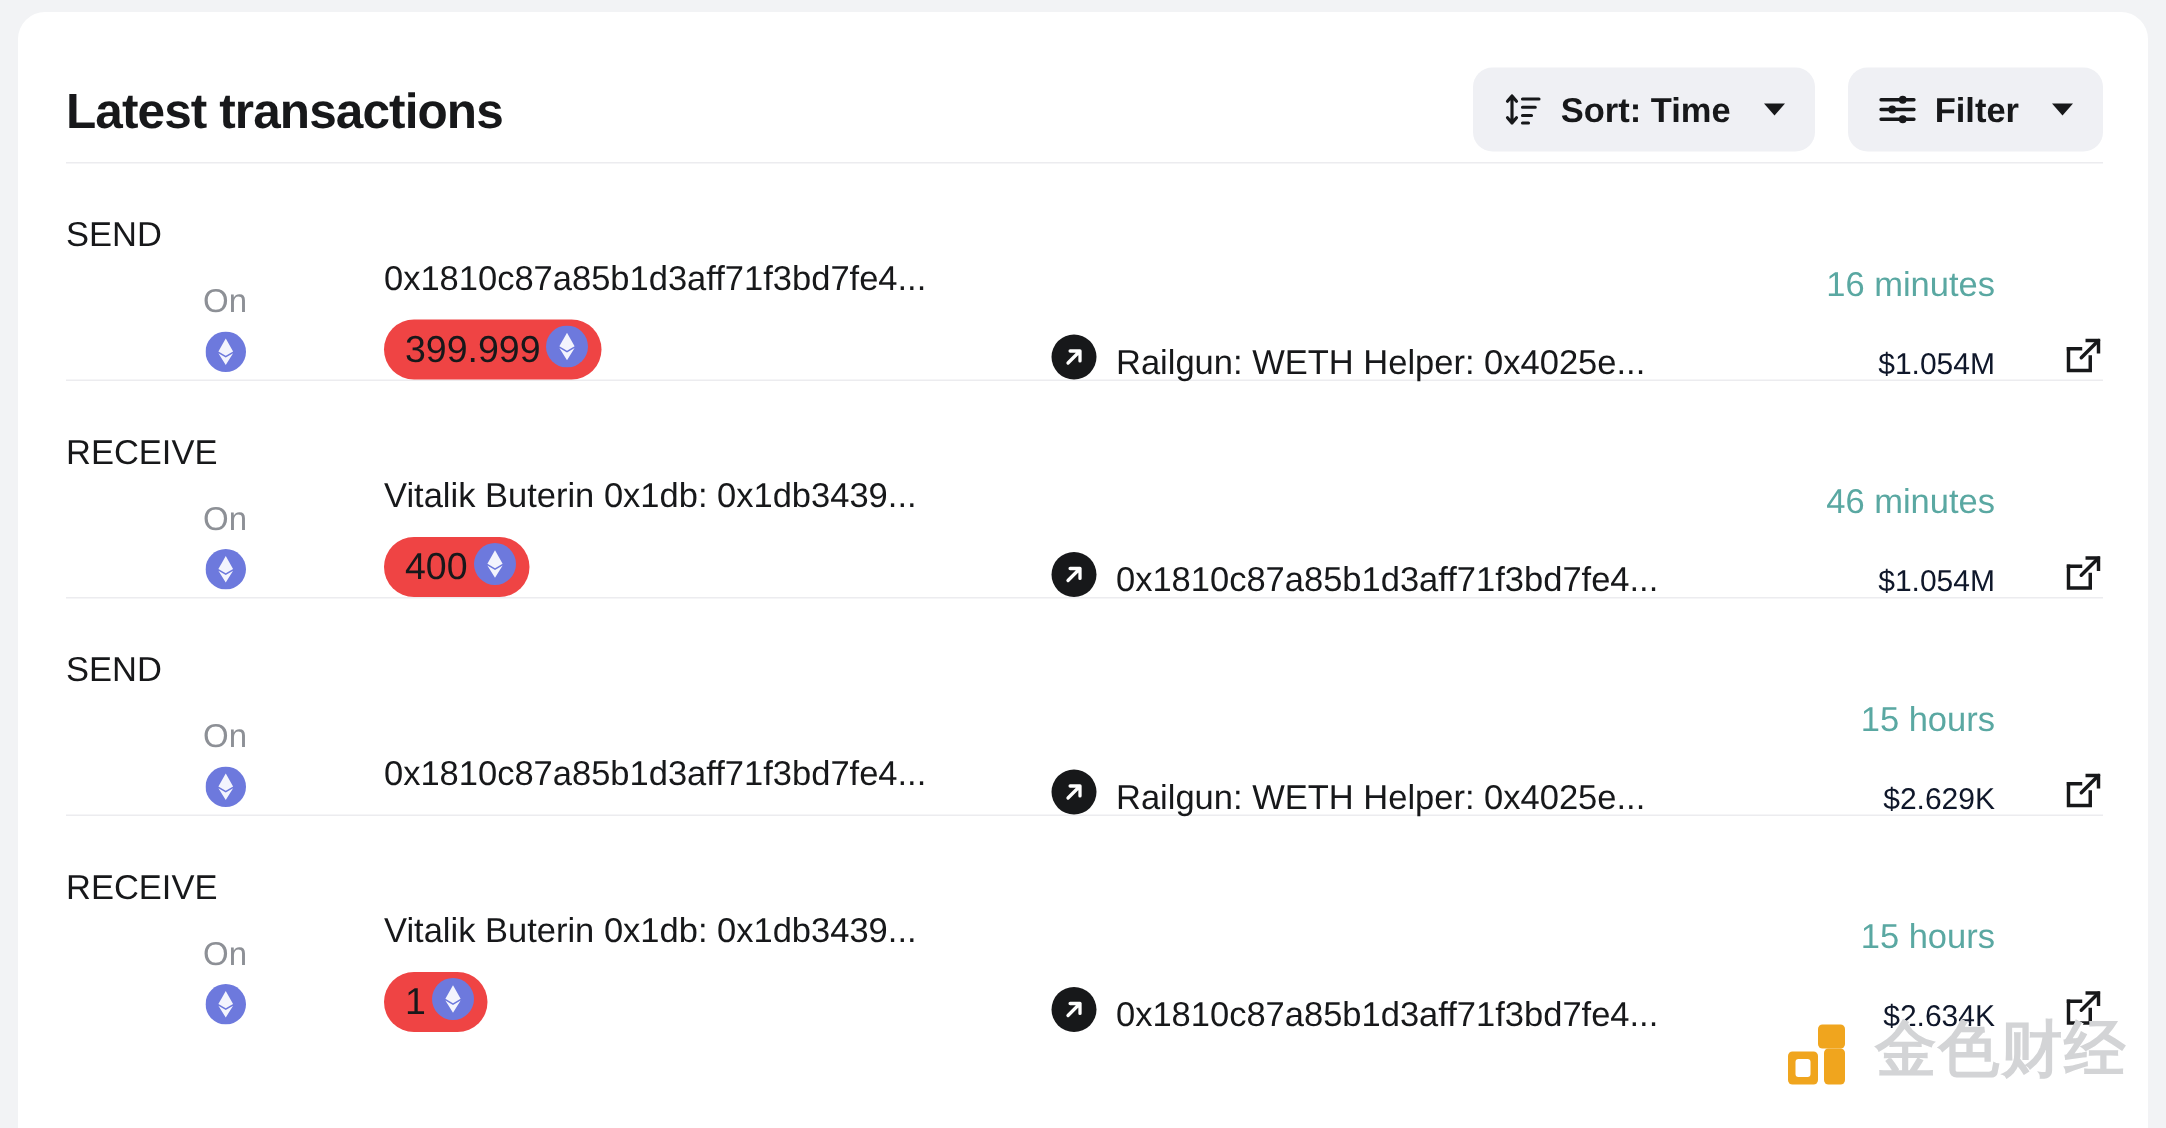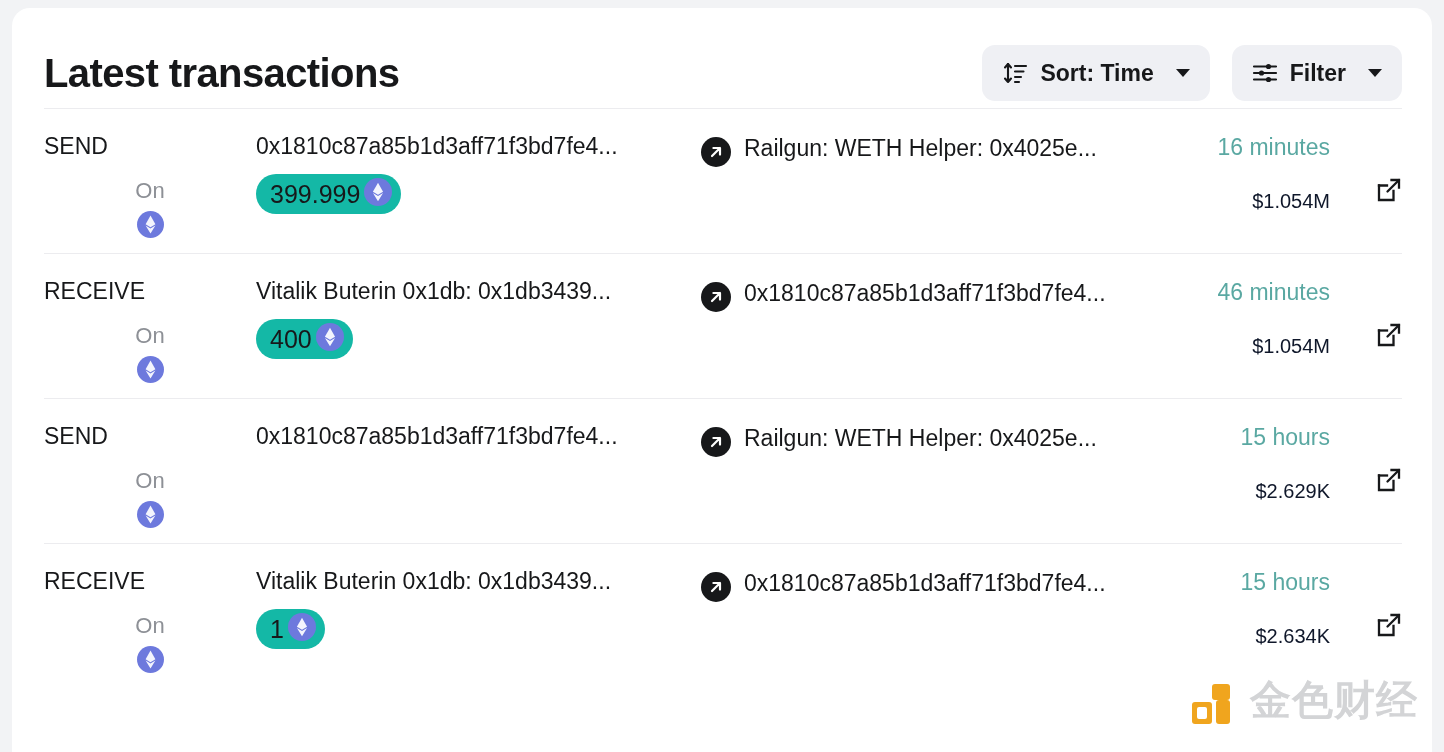--- a/index.html
+++ b/index.html
@@ -31,21 +31,21 @@
   
   .card-header {
     display: flex;
     align-items: center;
     justify-content: space-between;
     padding: 30px 30px 0 32px;
     height: 100px;
   }
 
   .page-title {
-    font-size: 40px;
+    font-size: 33px;
     font-weight: bold;
     color: #17181a;
     letter-spacing: -0.6px;
     line-height: 1;
   }
 
   .header-controls {
     display: flex;
     align-items: center;
     gap: 22px;
@@ -87,21 +87,21 @@
   }
 
   .divider {
     height: 1px;
     background: #ececef;
     width: 100%;
   }
 
   .tx-row {
     display: flex;
-    align-items: flex-start;
+    align-items: flex-end;
     height: 144px;
     padding-top: 26px;
   }
 
   
   .col-direction {
     width: 212px;
     flex: 0 0 212px;
   }
 
@@ -136,21 +136,21 @@
     color: #17181a;
     line-height: 1;
     margin-bottom: 16px;
     white-space: nowrap;
   }
 
   .amount-pill {
     display: inline-flex;
     align-items: center;
     gap: 4px;
-    background: #14b8a6;
+    background: #ef4444;
     border-radius: 999px;
     padding: 6px 9px 6px 14px;
     height: 40px;
   }
 
   .amount-pill .amount-val {
     font-size: 25px;
     color: #17181a;
     line-height: 1;
   }

